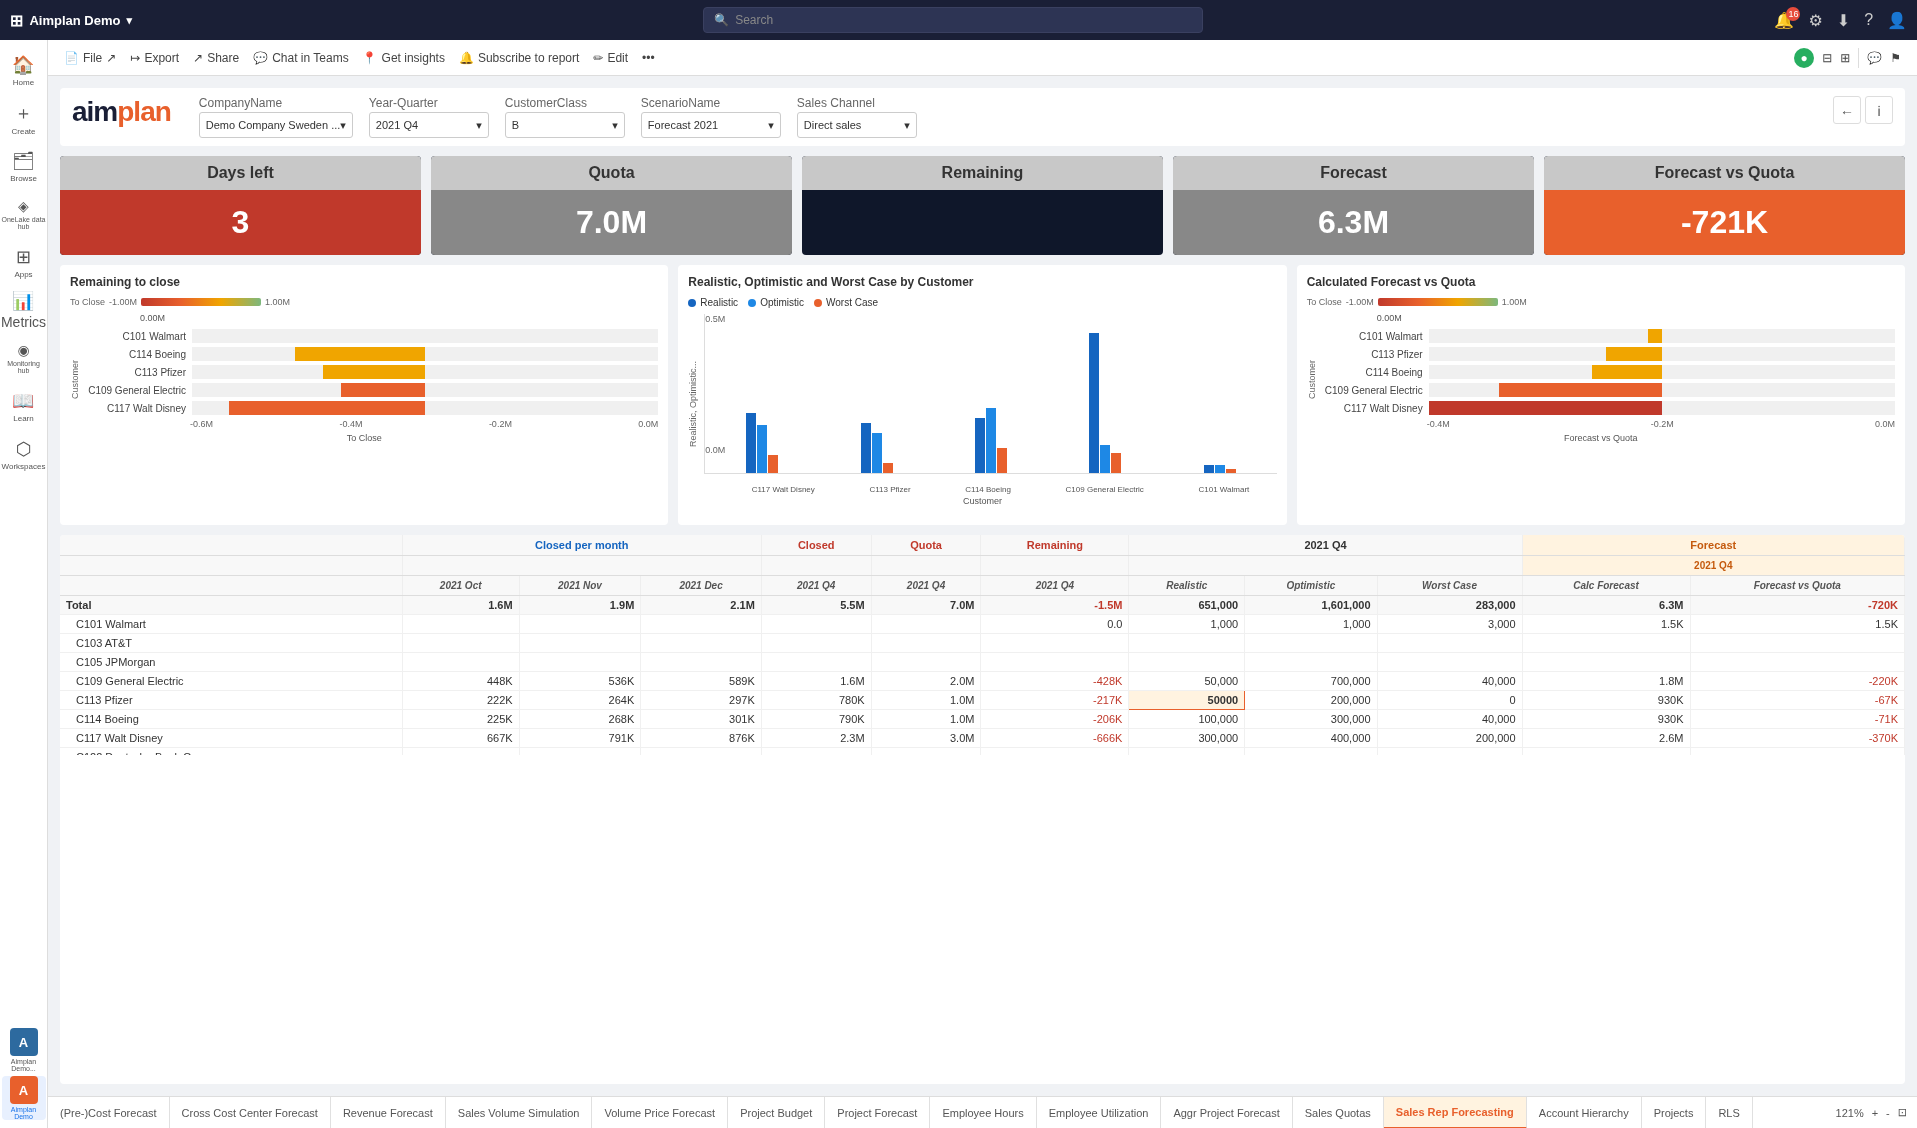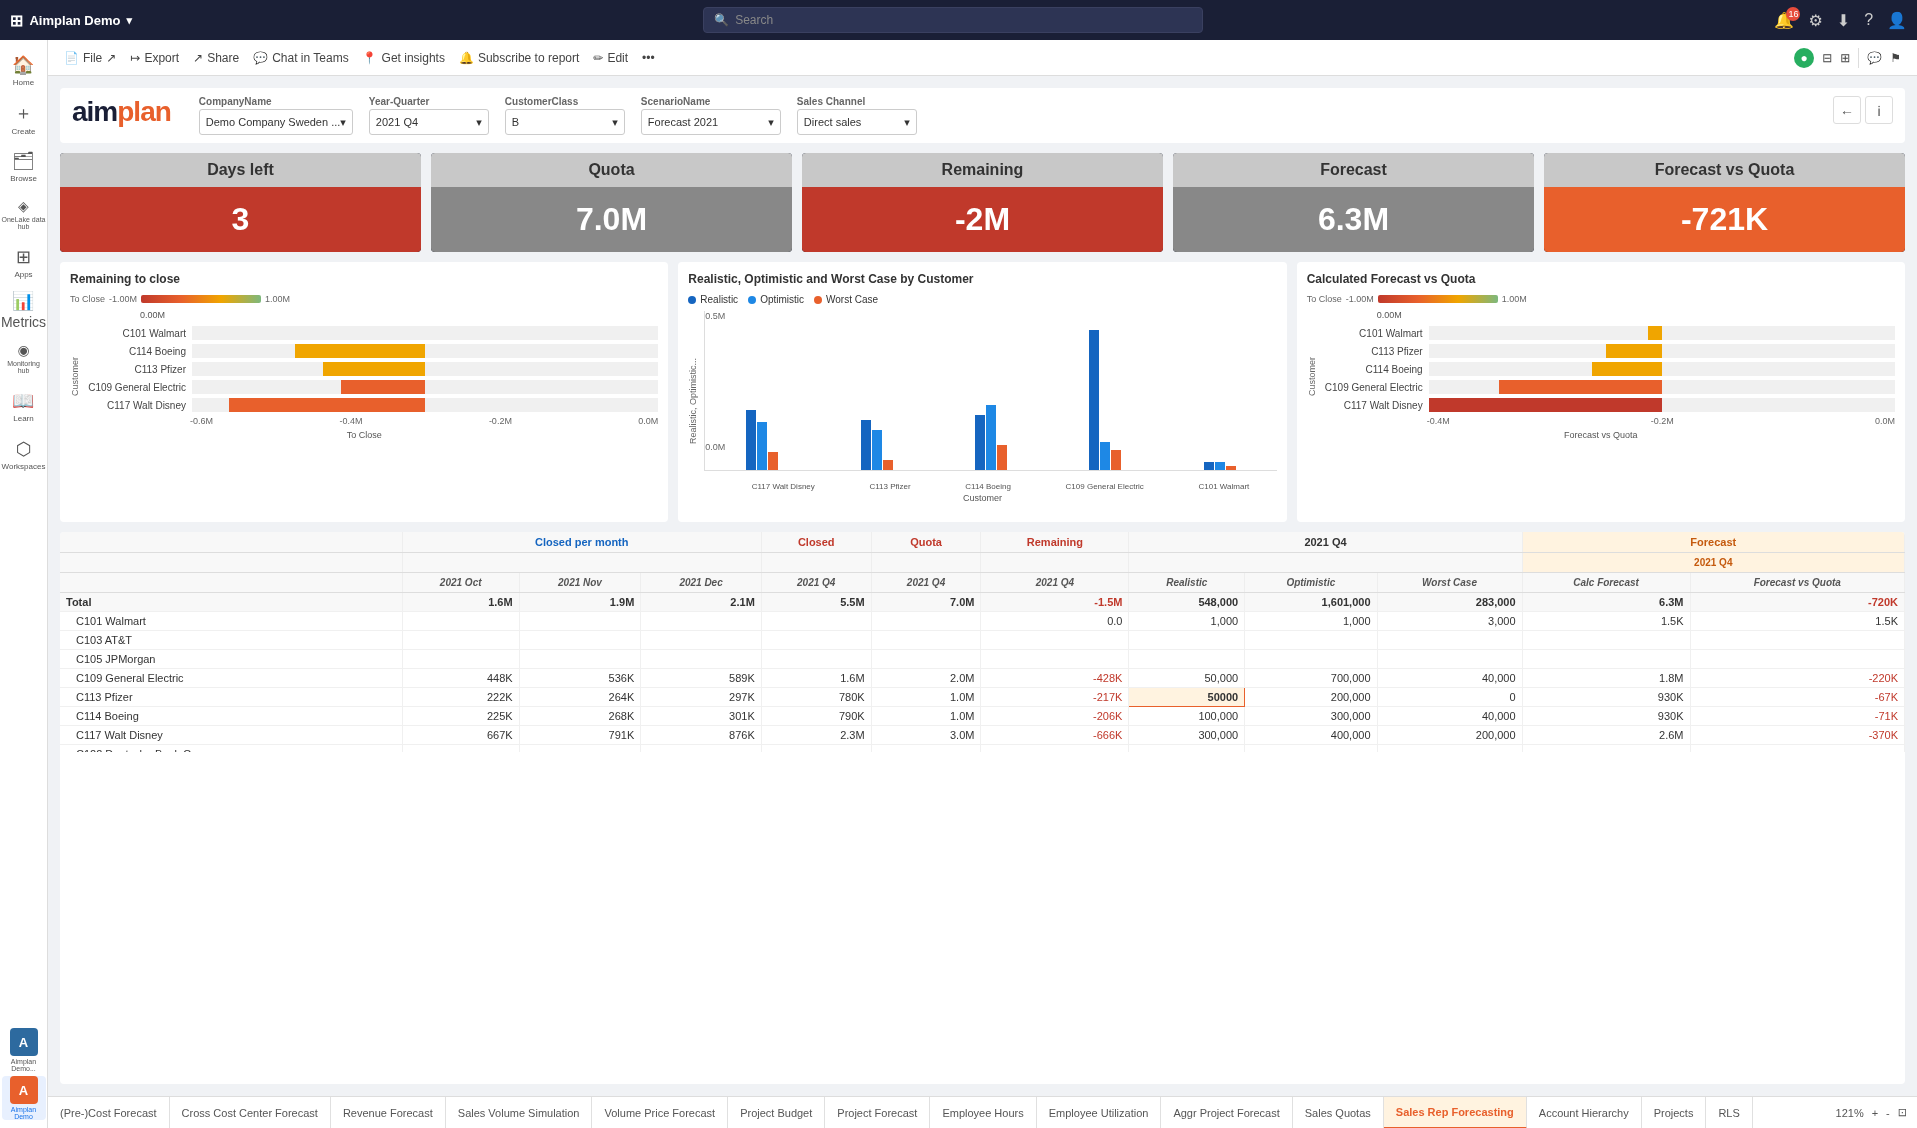--- a/index.html
+++ b/index.html
@@ -112,21 +112,21 @@
     }
     .aimplan-logo {
       font-size: 28px;
       font-weight: 900;
       color: #1a1f36;
       letter-spacing: -1px;
       padding-right: 12px;
     }
     .aimplan-logo span { color: #e8602c; }
     .filter-group { display: flex; flex-direction: column; gap: 2px; min-width: 120px; }
-    .filter-label { font-size: 10px; color: #666; font-weight: 700; }
+    .filter-label { font-size: 12px; color: #666; font-weight: 400; }
     .filter-select {
       border: 1px solid #ccc;
       border-radius: 3px;
       padding: 3px 6px;
       font-size: 11px;
       background: #fff;
       display: flex;
       align-items: center;
       justify-content: space-between;
       cursor: pointer;
@@ -430,21 +430,20 @@
       <div class="kpi-card">
         <div class="kpi-title">Days left</div>
         <div class="kpi-value red">3</div>
       </div>
       <div class="kpi-card">
         <div class="kpi-title">Quota</div>
         <div class="kpi-value gray">7.0M</div>
       </div>
       <div class="kpi-card">
         <div class="kpi-title">Remaining</div>
-        <div class="kpi-value red">-2M</div>
       </div>
       <div class="kpi-card">
         <div class="kpi-title">Forecast</div>
         <div class="kpi-value gray">6.3M</div>
       </div>
       <div class="kpi-card">
         <div class="kpi-title">Forecast vs Quota</div>
         <div class="kpi-value orange">-721K</div>
       </div>
     </div>
@@ -665,21 +664,21 @@
           </thead>
           <tbody>
             <tr class="total-row">
               <td>Total</td>
               <td>1.6M</td>
               <td>1.9M</td>
               <td>2.1M</td>
               <td>5.5M</td>
               <td>7.0M</td>
               <td class="td-neg">-1.5M</td>
-              <td>548,000</td>
+              <td>651,000</td>
               <td>1,601,000</td>
               <td>283,000</td>
               <td>6.3M</td>
               <td class="td-neg">-720K</td>
             </tr>
             <tr>
               <td style="padding-left:16px">C101 Walmart</td>
               <td></td>
                 <td></td>
                 <td></td>

